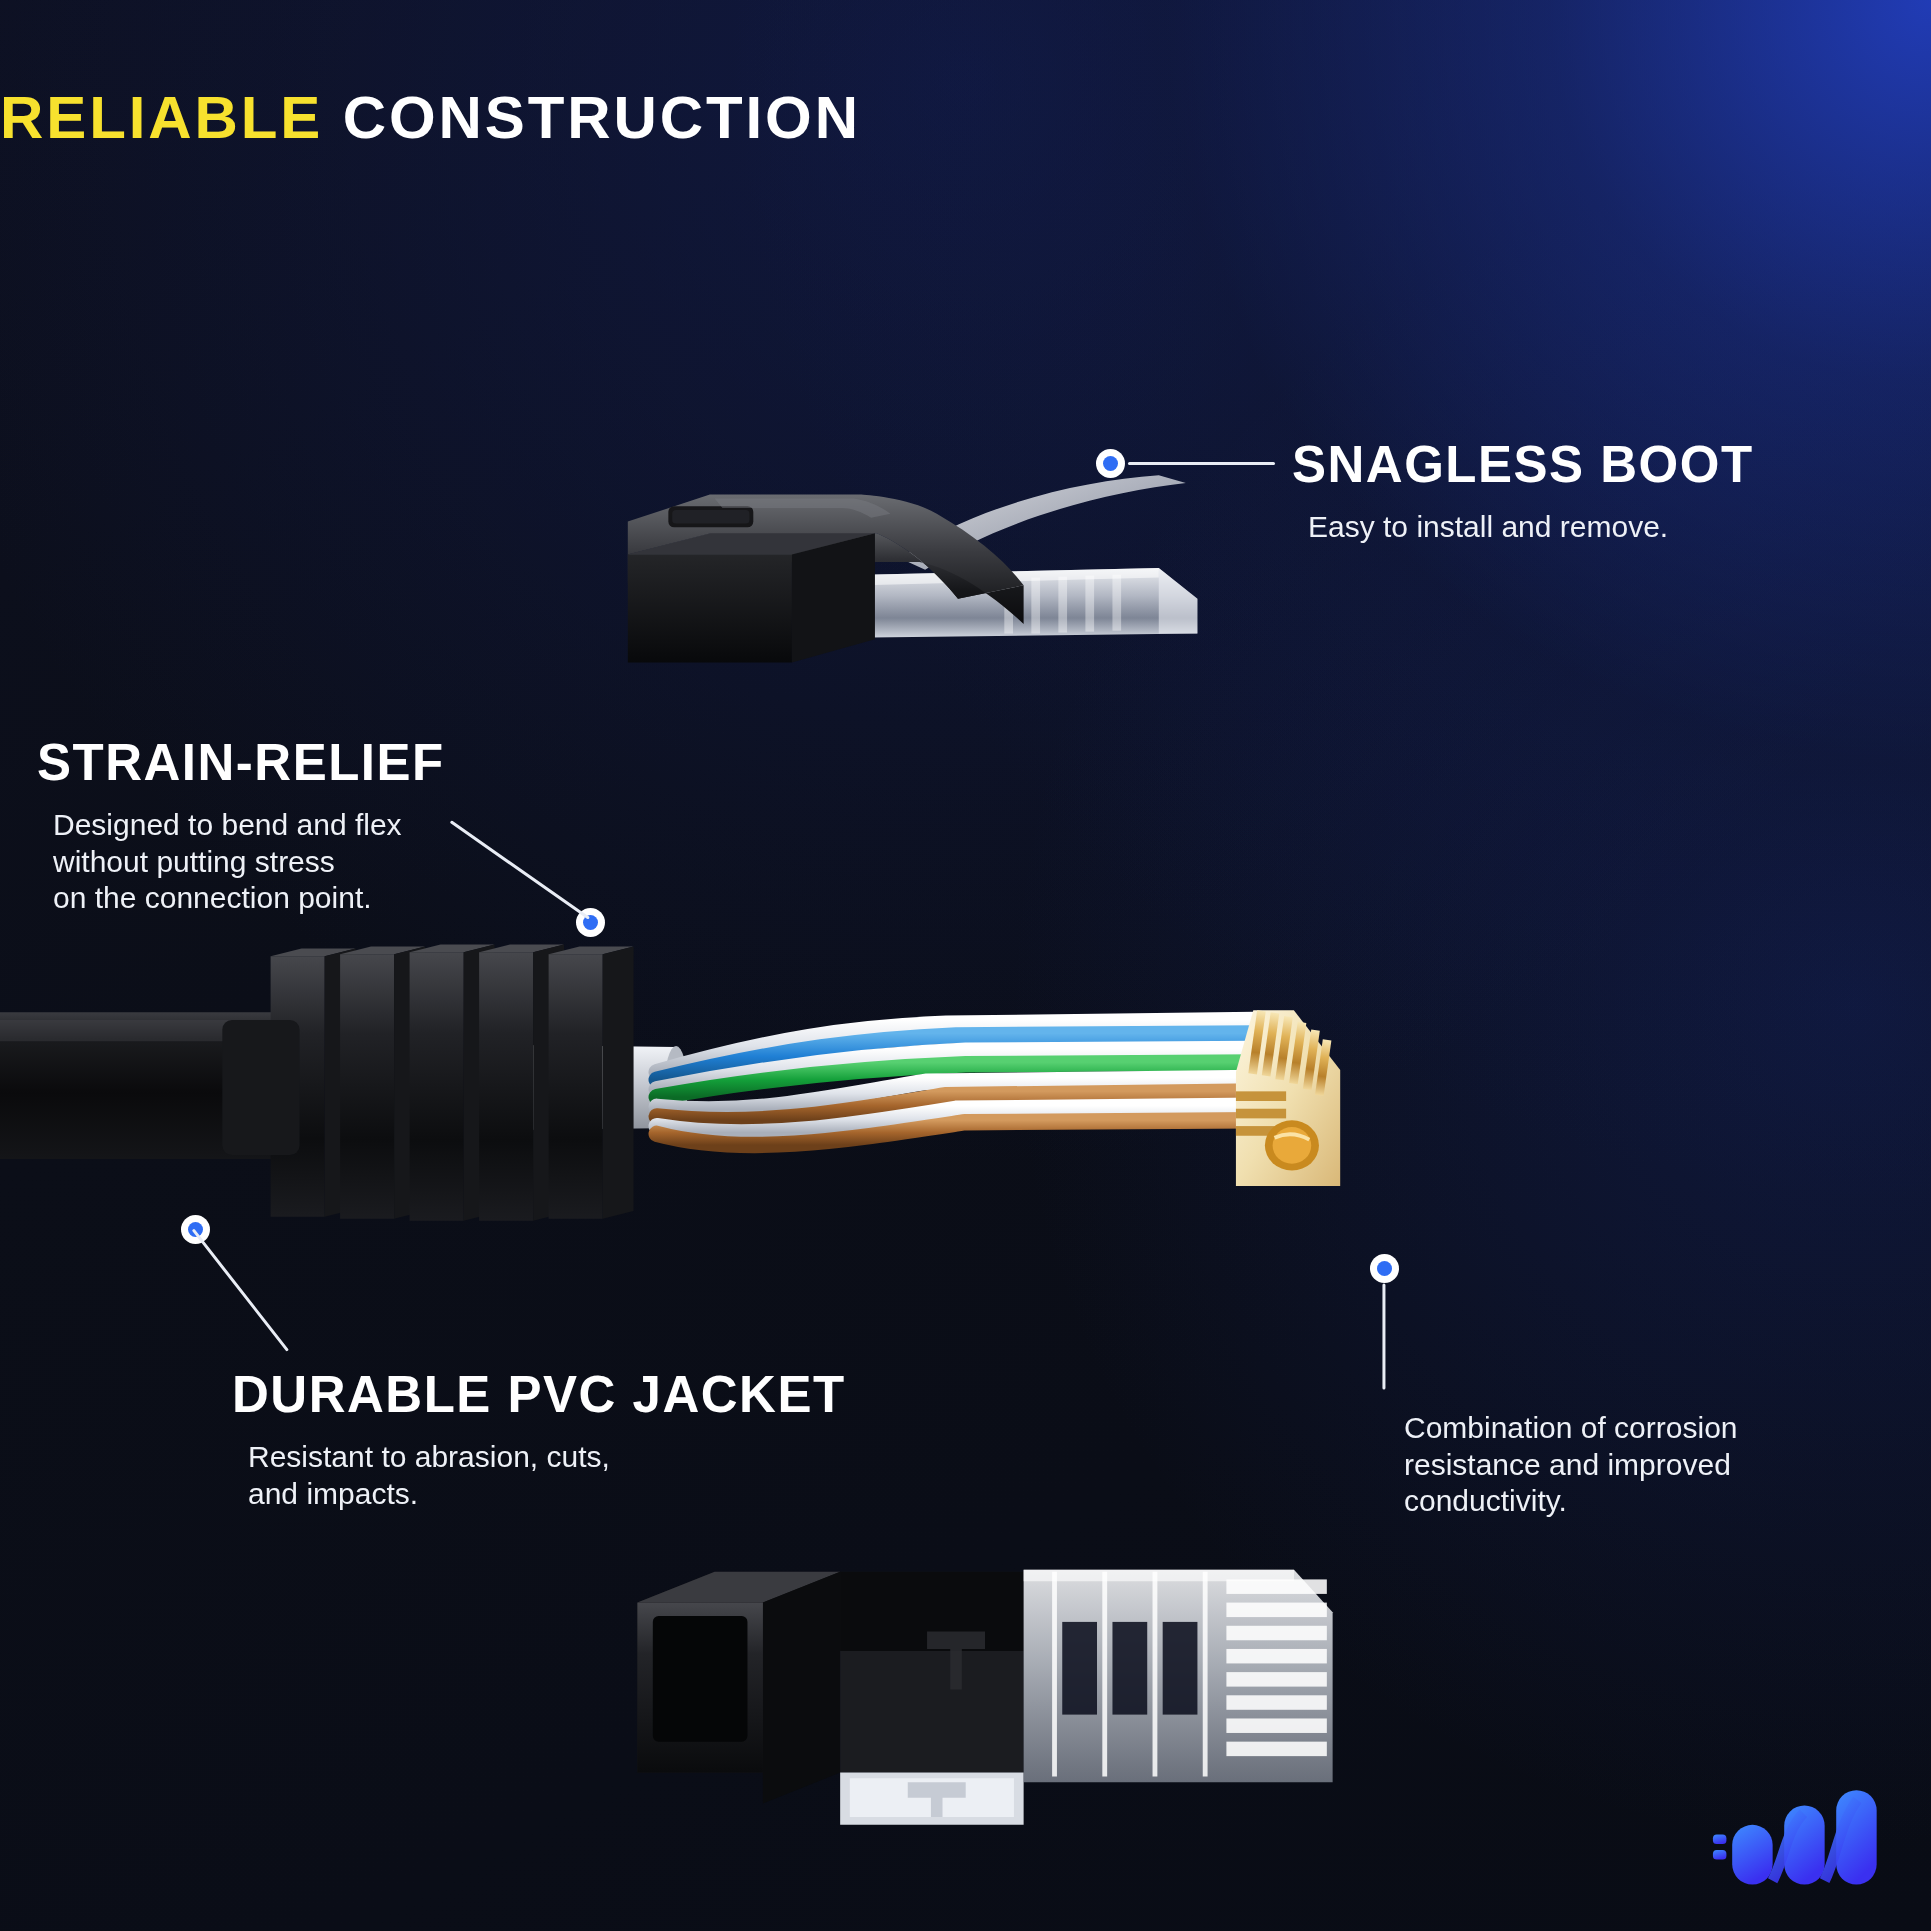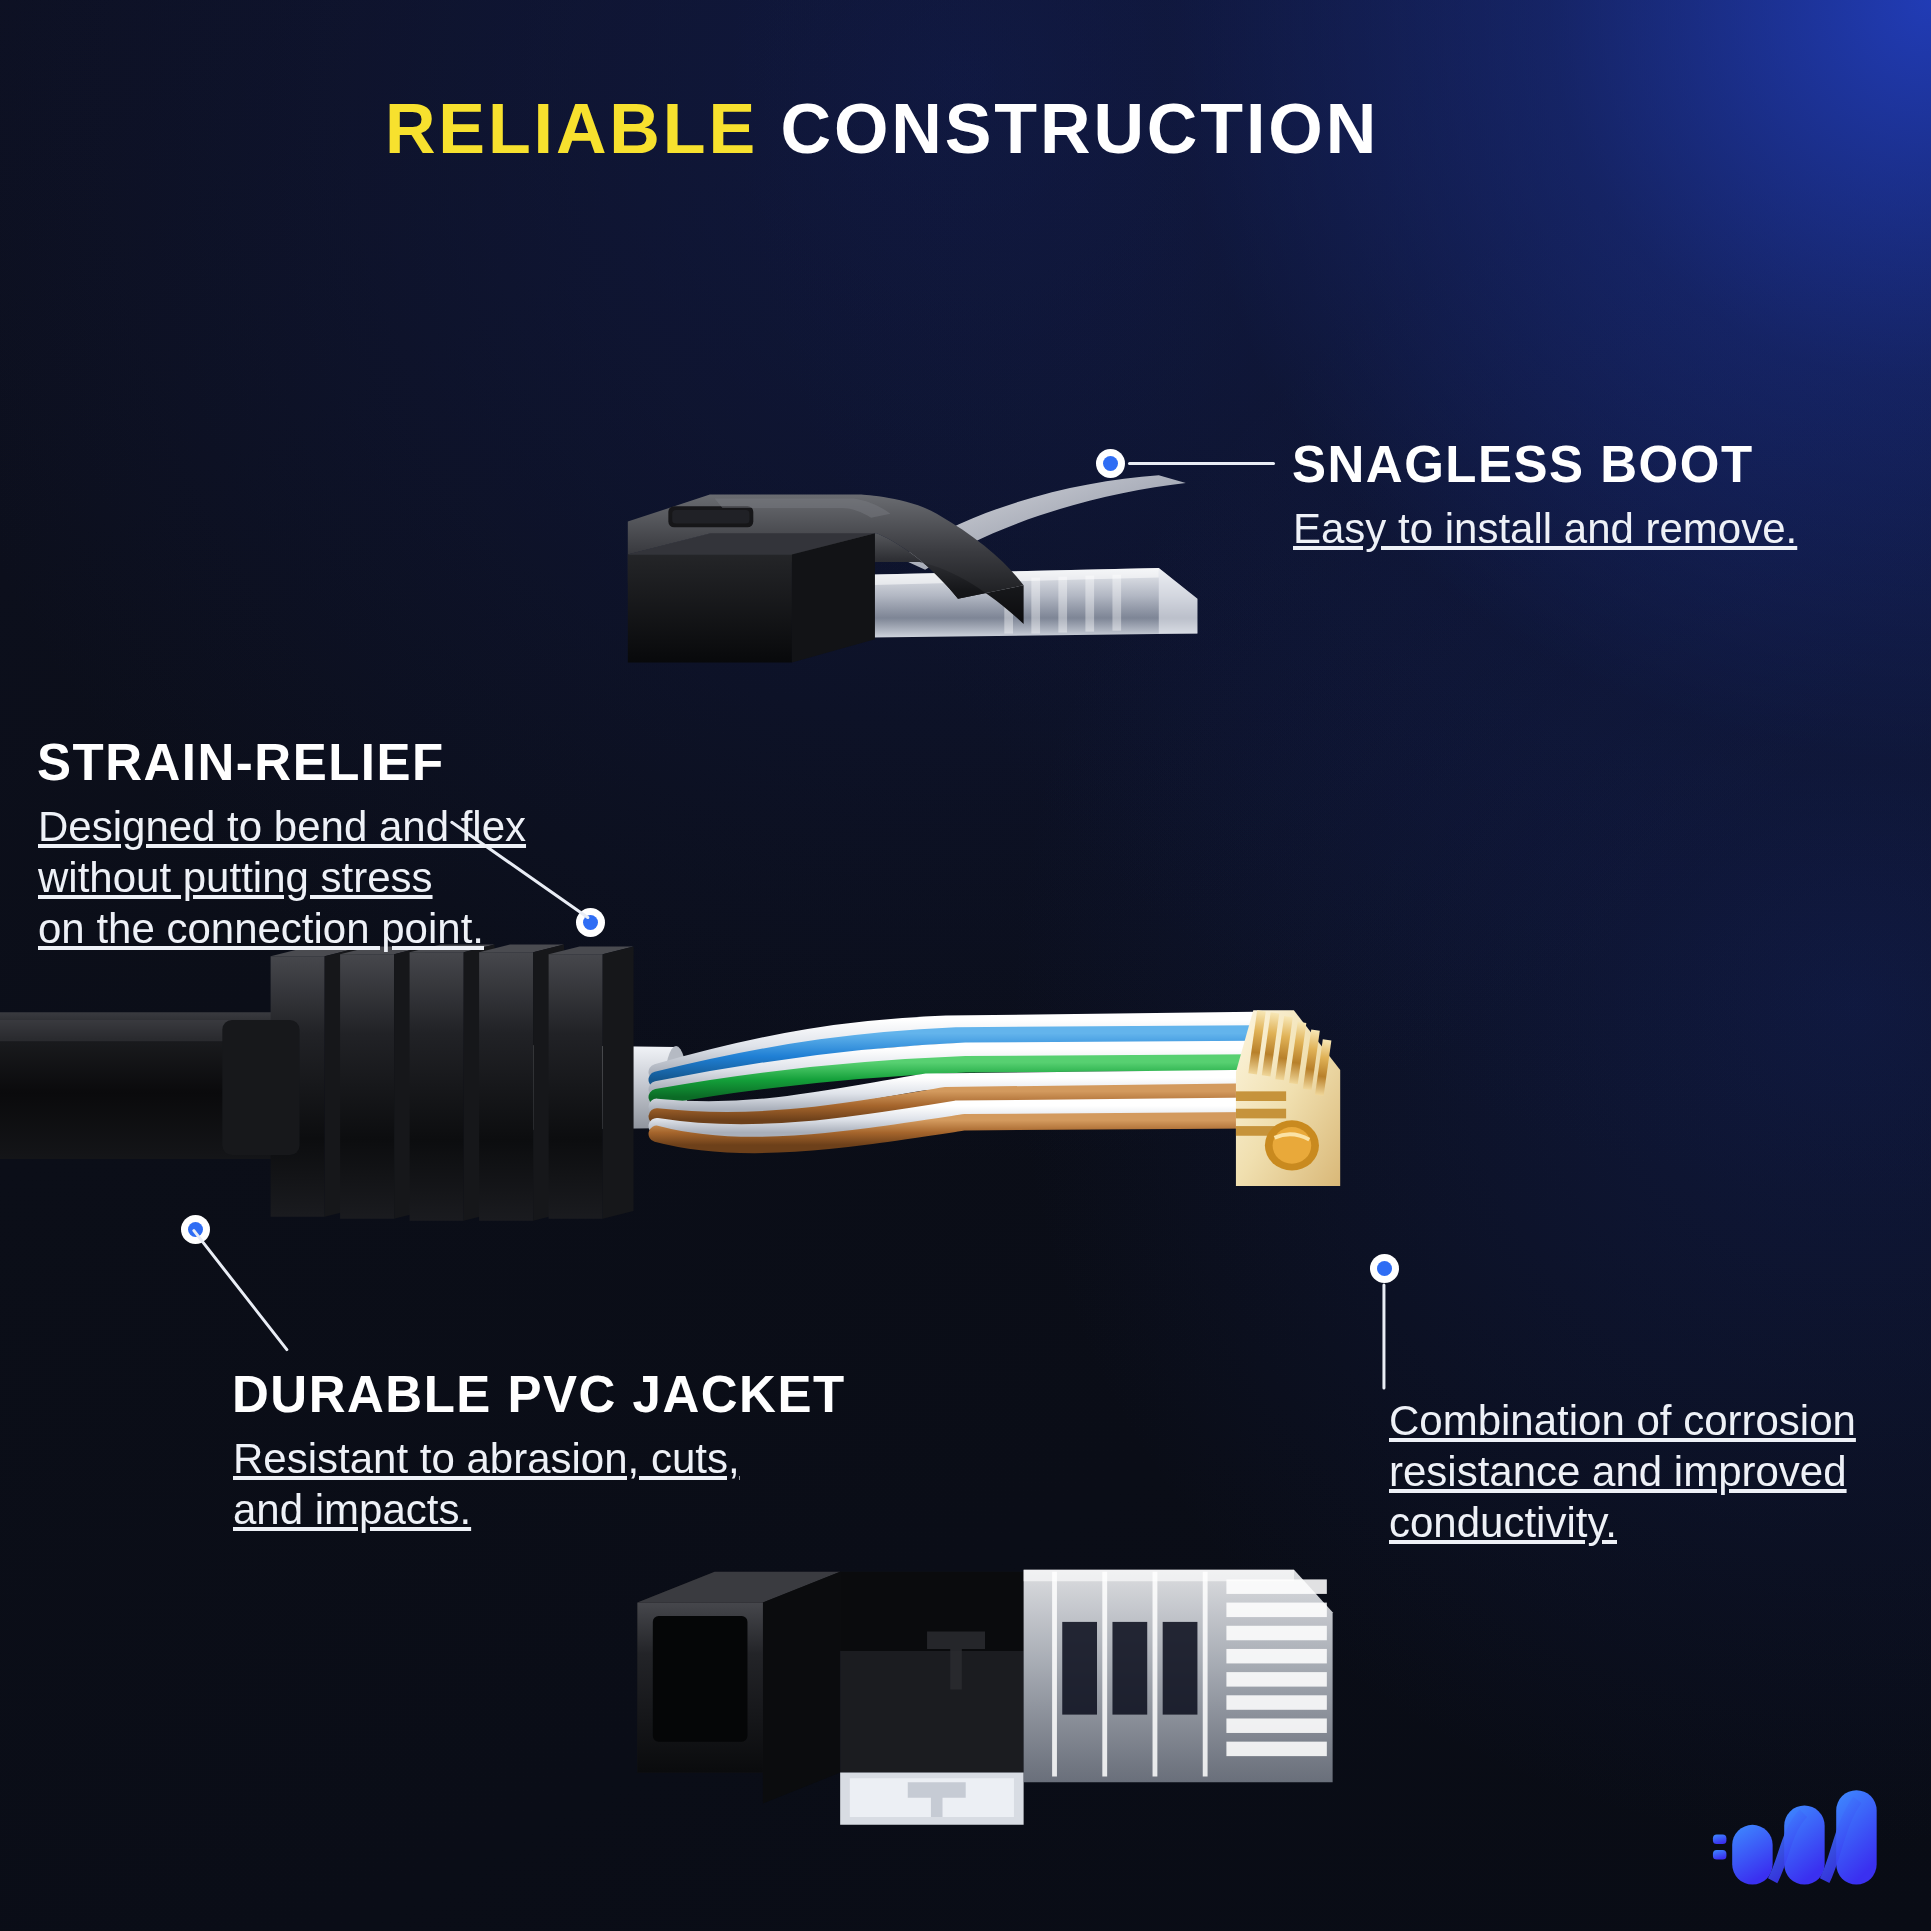--- a/index.html
+++ b/index.html
@@ -19,22 +19,22 @@
       radial-gradient(circle at 50% 4%, rgba(20,32,92,0.55) 0%, rgba(11,14,24,0) 52%),
       linear-gradient(150deg, #0d1020 0%, #0b0e18 38%, #0a0d17 70%, #090c15 100%);
   }
 
   
   .title {
     position: absolute;
     top: 46px;
     left: 0;
     width: 1764px;
-    text-align: center;
-    font-size: 70px;
+    text-align: left;
+    font-size: 60px;
     font-weight: 700;
     letter-spacing: 2.9px;
     line-height: 1.05;
     white-space: nowrap;
   }
   .title .hl { color: #f7e12e; }
   .title .rest { color: #ffffff; }
 
   
   .callout { position: absolute; }
@@ -43,25 +43,24 @@
     font-weight: 700;
     font-size: 51px;
     letter-spacing: 1.5px;
     line-height: 1.12;
     margin: 0 0 9.7px 0;
     white-space: pre-line;
   }
   .callout .body {
     color: #eef1f7;
     font-weight: 300;
-    font-size: 42px;
+    font-size: 30px;
     line-height: 1.22;
-    margin: 1px;
+    margin: 16px;
     white-space: pre-line;
-    text-decoration: underline;
   }
 
   #callout-snagless { top: 436px; left: 1292px; width: 618px; }
   #callout-strain   { top: 734px; left: 37px;  width: 541px; }
   #callout-pvc      { top: 1366px; left: 232px; width: 618px; }
   #callout-gold     { top: 1394px; left: 1388px; width: 541px; }
 
   
   .leader-line {
     position: absolute;

